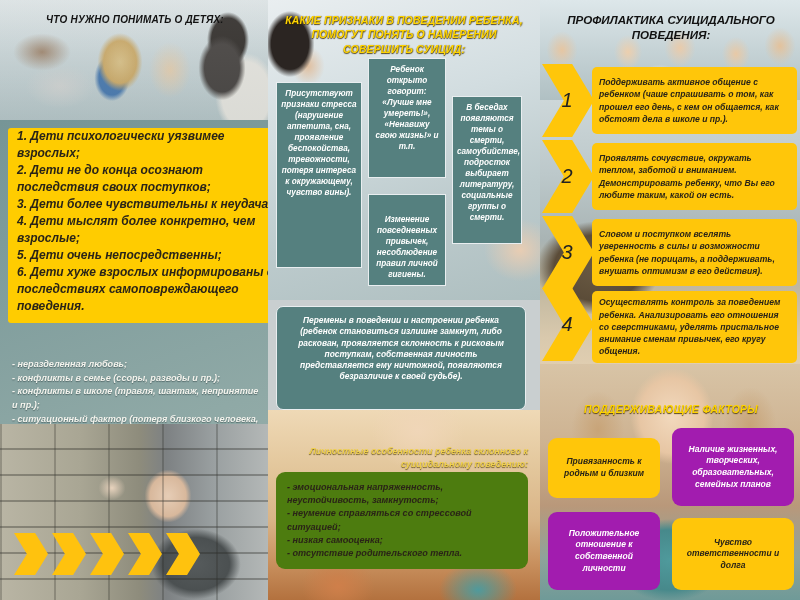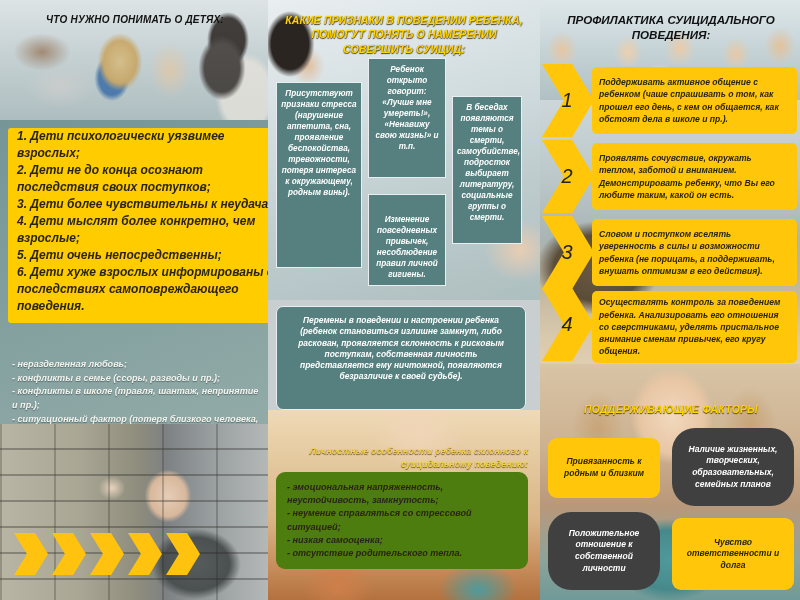--- a/index.html
+++ b/index.html
@@ -223,21 +223,21 @@
   .factor {
     position: absolute;
     border-radius: 9px;
     text-align: center;
     font-style: italic; font-weight: bold;
     font-size: 8.5px; line-height: 1.36;
     display: flex; align-items: center; justify-content: center;
     padding: 5px 6px;
   }
   .f-yellow { background: #ffc60a; color: #2a2417; }
-  .f-teal   { background: #404040; color: #ffffff; border-radius: 23px; }
+  .f-teal   { background: #a21caf; color: #ffffff; }
   #f1 { left: 8px;   top: 438px; width: 112px; height: 60px; }
   #f2 { left: 132px; top: 428px; width: 122px; height: 78px; }
   #f3 { left: 8px;   top: 512px; width: 112px; height: 78px; }
   #f4 { left: 132px; top: 518px; width: 122px; height: 72px; }
 </style>
 </head>
 <body>
 
 <div id="poster">
 
@@ -277,21 +277,21 @@
     </div>
   </div>
 
   <div id="col-mid">
 
     <div class="photo" id="mid-photo-top"></div>
     <div class="photo" id="mid-photo-bot"></div>
 
     <div id="mid-title">КАКИЕ ПРИЗНАКИ В ПОВЕДЕНИИ РЕБЕНКА, ПОМОГУТ ПОНЯТЬ О НАМЕРЕНИИ СОВЕРШИТЬ СУИЦИД:</div>
 
-    <div class="teal" id="tb-stress">Присутствуют признаки стресса (нарушение аппетита, сна, проявление беспокойства, тревожности, потеря интереса к окружающему, родным вины).</div>
+    <div class="teal" id="tb-stress">Присутствуют признаки стресса (нарушение аппетита, сна, проявление беспокойства, тревожности, потеря интереса к окружающему, чувство вины).</div>
     <div class="teal" id="tb-says">Ребенок открыто говорит: «Лучше мне умереть!», «Ненавижу свою жизнь!» и т.п.</div>
     <div class="teal" id="tb-habits">Изменение повседневных привычек, несоблюдение правил личной гигиены.</div>
     <div class="teal" id="tb-talks">В беседах появляются темы о смерти, самоубийстве, подросток выбирает литературу, социальные группы о смерти.</div>
 
     <div class="teal" id="tb-changes">
       <span>Перемены в поведении и настроении ребенка (ребенок становиться излишне замкнут, либо раскован, проявляется склонность к рисковым поступкам, </span><b>собственная личность представляется ему ничтожной</b><span>, появляются безразличие к своей судьбе).</span>
     </div>
 
     <div id="mid-sub">Личностные особенности ребенка склонного к суицидальному поведению:</div>
 

